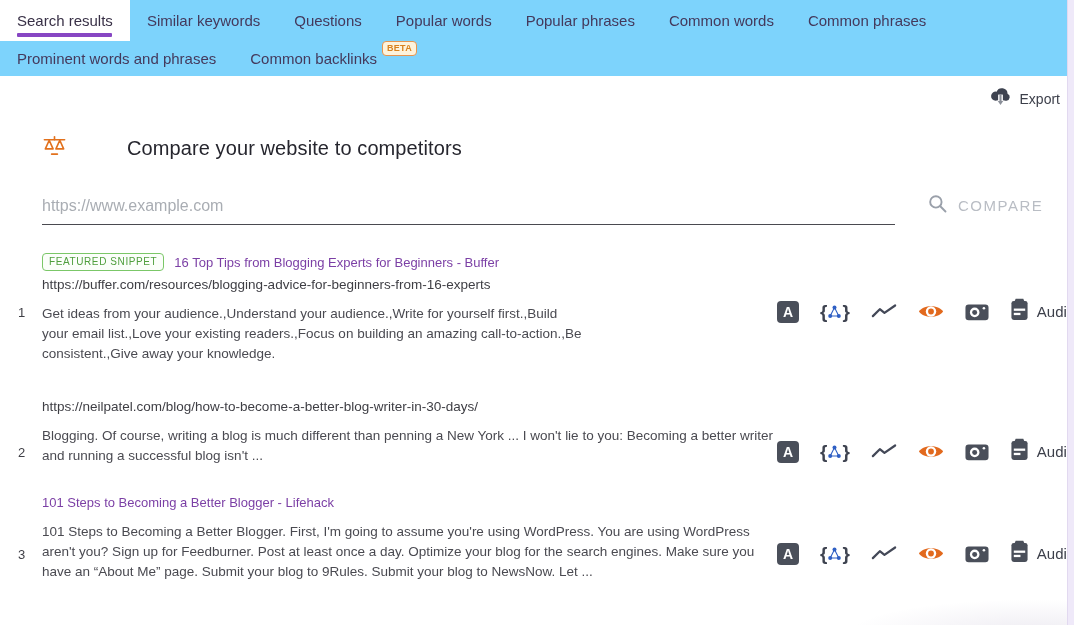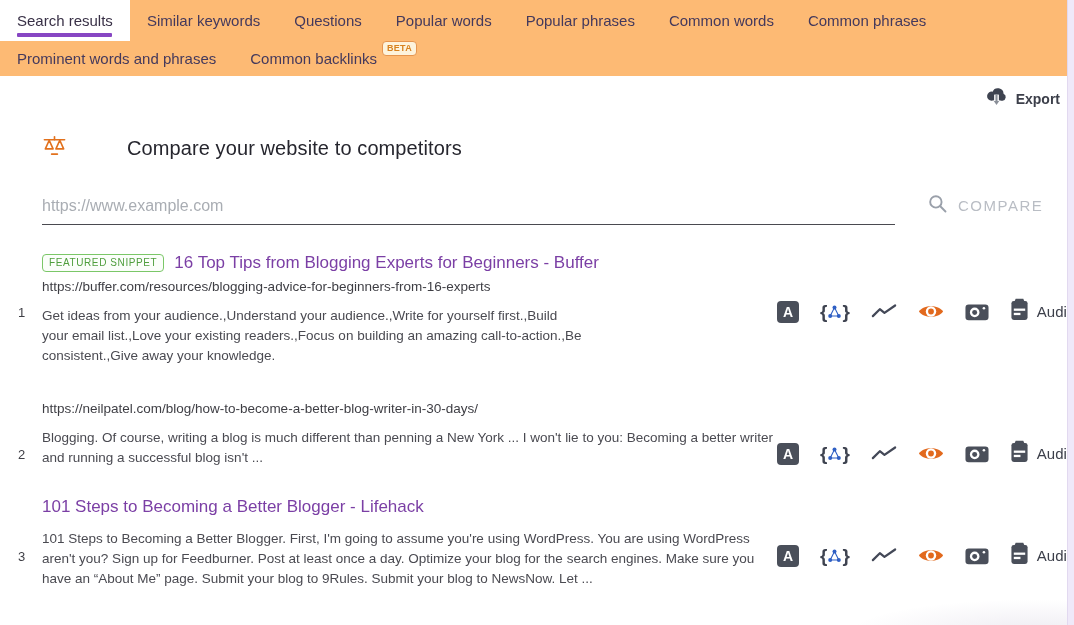--- a/index.html
+++ b/index.html
@@ -2,42 +2,42 @@
 <html><head>
 <meta charset="utf-8">
 <style>
   * { margin:0; padding:0; box-sizing:border-box; }
   html,body { width:1074px; height:625px; }
   body {
     font-family:"Liberation Sans", sans-serif;
     background:#ffffff; color:#3c3c44; position:relative; overflow:hidden;
   }
   
-  .tabbar { background:#fdba74; width:100%; }
+  .tabbar { background:#7dd3fc; width:100%; }
   .tab-row1 { display:flex; height:41px; align-items:stretch; }
   .tab {
     padding:0 17px; display:flex; align-items:center;
     font-size:15px; color:#44395c; cursor:pointer; position:relative; white-space:nowrap;
   }
   .tab.active { background:#ffffff; color:#383046; }
   .tab.active::after {
     content:""; position:absolute; left:17px; right:18px; bottom:4px; height:4px;
     background:#8746c3; border-radius:1px;
   }
   .tab-row2 { display:flex; height:35px; align-items:center; }
   .beta-badge {
     position:absolute; top:-9px; right:-23px;
     font-size:9px; font-weight:bold; letter-spacing:.3px; color:#d8821f;
     background:#fdf3dc; border:1px solid #e6954f; border-radius:4px;
     padding:2px 4px; line-height:1;
   }
   
   .export-row { display:flex; justify-content:flex-end; padding-right:14px; margin-top:10px; }
   .export-btn { display:flex; align-items:center; gap:8px; cursor:pointer; }
-  .export-label { font-size:14px; color:#3c3f4a;font-weight:bold; }
+  .export-label { font-size:14px; color:#3c3f4a; }
   
   .compare-heading { display:flex; align-items:center; gap:13px; margin:24px 0 0 42px; }
   .compare-heading h1 { font-size:20px; font-weight:400; color:#26262e; letter-spacing:.1px;margin-left:47px; }
   .compare-row { display:flex; align-items:flex-end; margin:32px 0 0 42px; }
   .url-input-wrap { width:853px; border-bottom:1px solid #4a4a50; }
   .url-input {
     border:none; outline:none; width:100%; font-size:16px; color:#333;
     padding:4px 0 9px 0; font-family:"Liberation Sans", sans-serif; background:transparent;
   }
   .url-input::placeholder { color:#a9adb3; }
@@ -47,21 +47,21 @@
   .results { margin-top:28px; }
   .result { display:flex; margin-bottom:29px; }
   .rank { width:42px; padding-left:18px; padding-top:52px; font-size:13px; color:#3f3f46; flex:none; }
   .result-main { flex:none; width:735px; }
   .title-row { display:flex; align-items:center; gap:10px; }
   .fs-badge {
     font-size:10px; font-weight:normal; letter-spacing:.6px; color:#4f9e3d;
     border:1px solid #7bc768; border-radius:4px; background:#fbfefa;
     padding:3px 6px; line-height:1; white-space:nowrap;
   }
-  .result-title { font-size:17px; color:#7b3fa5; cursor:pointer; }
+  .result-title { font-size:13px; color:#7b3fa5; cursor:pointer; }
   .result-url { font-size:13.5px; color:#3e3e44; margin-top:6px; }
   .result-desc { font-size:13.5px; color:#4a4a51; line-height:20px; margin-top:12px; }
   .desc-narrow { max-width:545px; }
   .desc-wide { max-width:732px; }
   .result-actions {
     margin-left:auto; margin-right:26px; padding-top:45px;
     display:flex; align-items:center; gap:21px; align-self:flex-start; flex:none;
   }
   .act { display:flex; align-items:center; cursor:pointer; }
   .icon-a {

